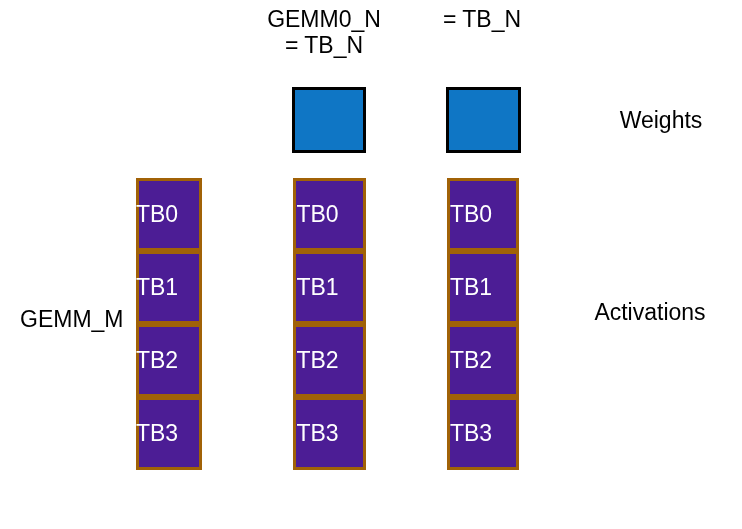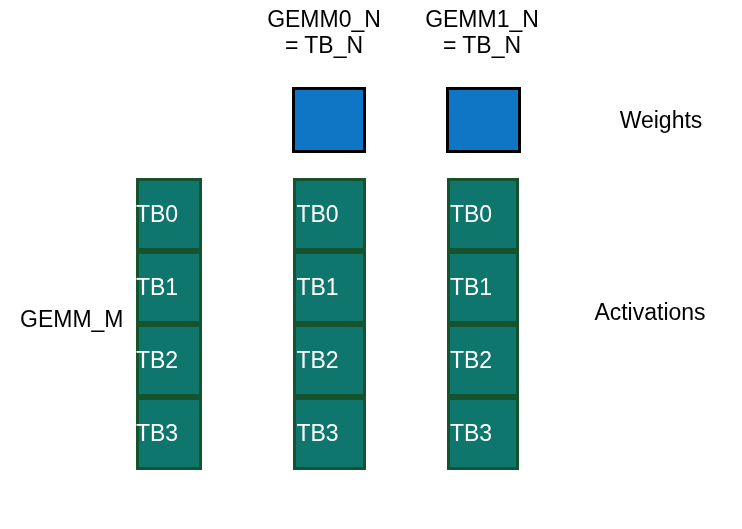--- a/index.html
+++ b/index.html
@@ -36,22 +36,22 @@
   .col {
     position: absolute;
     top: 178px;
   }
   .col0 { left: 136px; width: 66px; }
   .col1 { left: 293px; width: 73px; }
   .col2 { left: 447px; width: 72px; }
   .tb {
     height: 73px;
     box-sizing: border-box;
-    border: 3px solid #14532d;
-    background: #0f766e;
+    border: 3px solid #a16207;
+    background: #4c1d95;
     color: #ffffff;
     font-size: 23px;
     display: flex;
     align-items: center;
     justify-content: center;
     padding-right: 24px;
   }
   .lbl {
     position: absolute;
     font-size: 23px;
@@ -68,21 +68,20 @@
 </head>
 <body>
 
 <div class="canvas">
 
   <div class="hdr hdr0">
     <div>GEMM0_N</div>
     <div>= TB_N</div>
   </div>
   <div class="hdr hdr1">
-    <div>GEMM1_N</div>
     <div>= TB_N</div>
   </div>
 
   <div class="tile tile0"></div>
   <div class="tile tile1"></div>
 
   <div class="col col0">
     <div class="tb">TB0</div>
     <div class="tb">TB1</div>
     <div class="tb">TB2</div>

